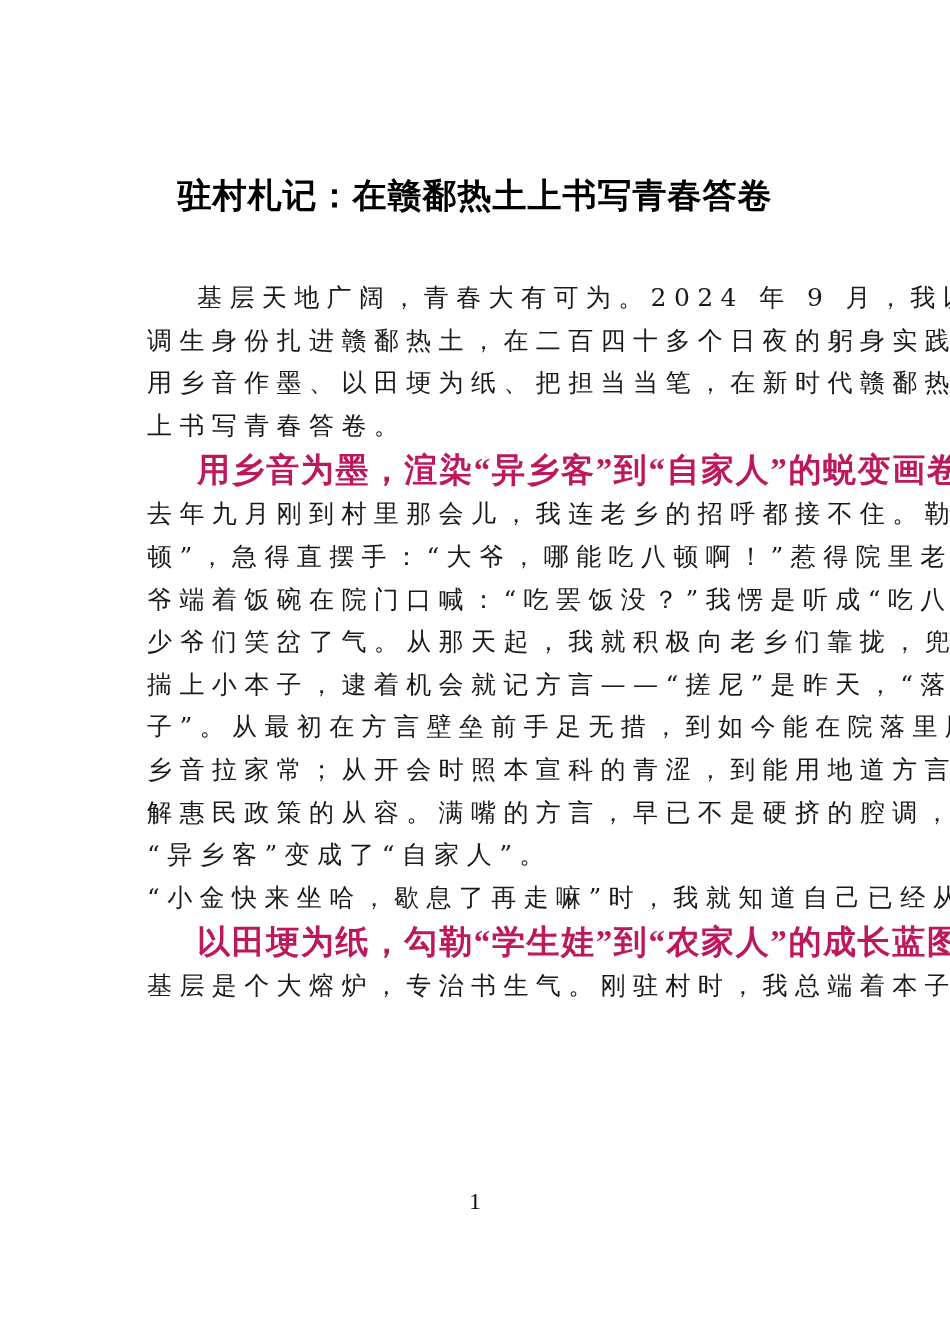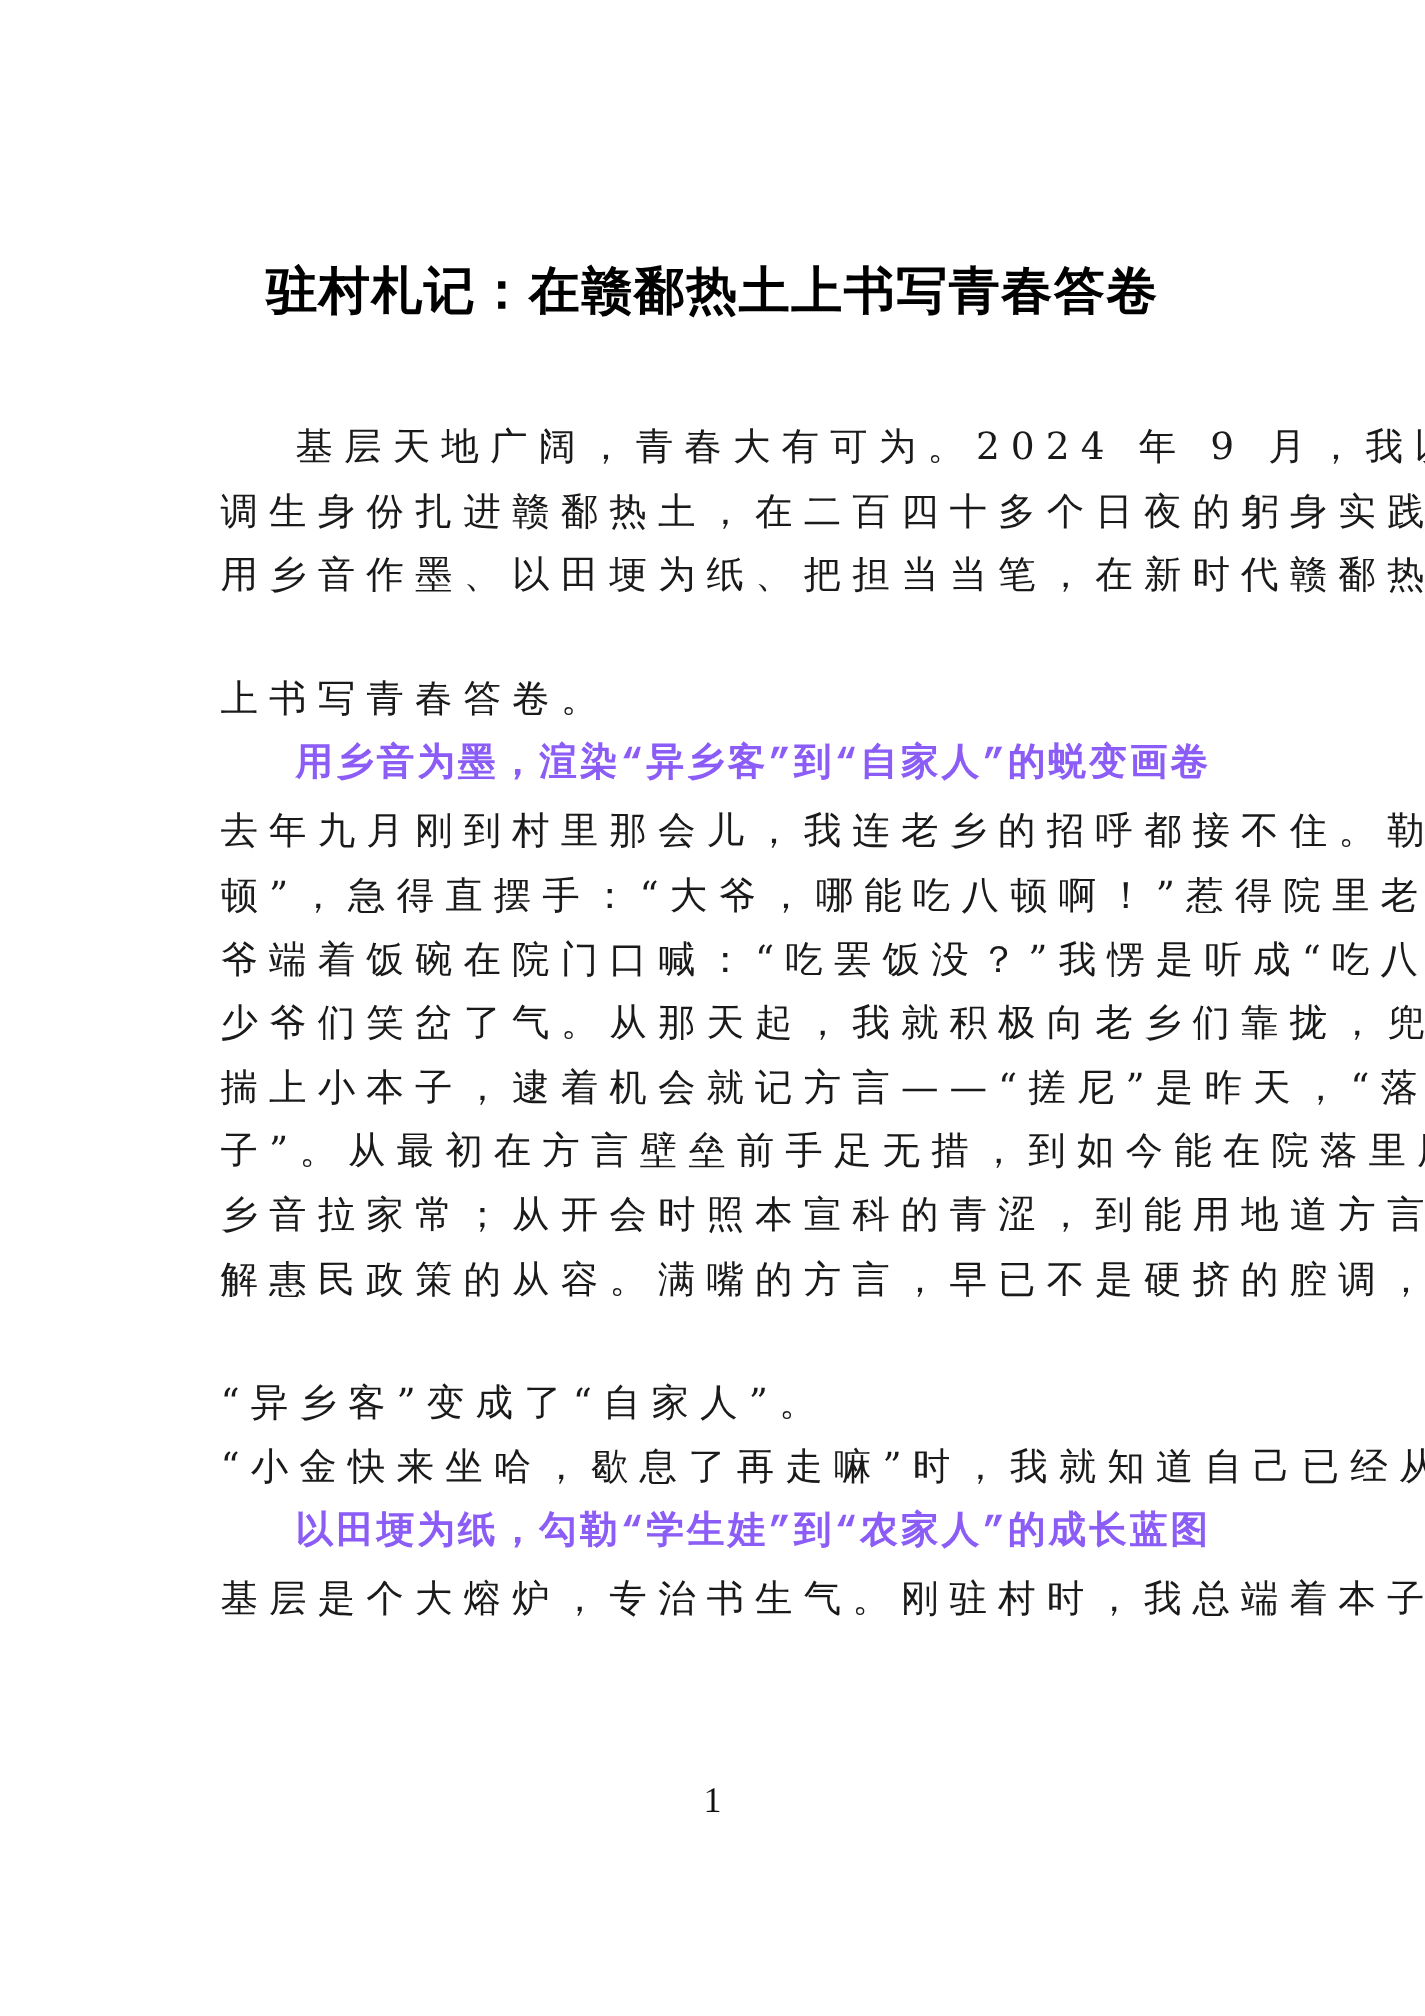--- a/index.html
+++ b/index.html
@@ -1,29 +1,29 @@
 <!DOCTYPE html>
 <html><head>
 <meta charset="utf-8">
 <style>
   html, body { margin: 0; padding: 0; background: #ffffff; }
   body { width: 950px; height: 1344px; position: relative; overflow: hidden;
          font-family: "DejaVu Serif", "Liberation Serif", serif; color: #111; }
   .page { position: absolute; left: 0; top: 0; width: 950px; height: 1344px; background: #fff; }
   .title { position: absolute; left: 0; width: 950px; top: 172px; text-align: center;
-           font-family: Liberation Serif, serif; font-weight: bold;
+           font-family: Liberation Sans, sans-serif; font-weight: bold;
            font-size: 34px; letter-spacing: 1px; color: #000; line-height: 46px; }
   .body { position: absolute; left: 147px; width: 660px; top: 277px; }
   .line { display: block; height: 42.6px; line-height: 42.6px; white-space: nowrap;
           font-size: 25px; letter-spacing: 7.4px; text-align: justify; text-align-last: justify;
           color: #1a1a1a; overflow: visible; }
-  .line.last { text-align-last: left; margin-top: 40px; }
+  .line.last { text-align-last: left; }
   .line.indent { padding-left: 50px; }
-  .line.heading { font-family: Liberation Mono, monospace; font-weight: bold;
-                  color: #8b5cf6; letter-spacing: 1.6px; font-size: 25px; height: 46px; line-height: 46px; }
+  .line.heading { font-family: Liberation Serif, serif; font-weight: bold;
+                  color: #be185d; letter-spacing: 1.6px; font-size: 33px; height: 46px; line-height: 46px; }
   .page-number { position: absolute; left: 0; width: 950px; top: 1188px; text-align: center;
                  font-family: "Liberation Serif", "DejaVu Serif", serif; font-size: 24px; color: #111; }
 </style>
 </head>
 <body>
 
 <div class="page">
   <div class="title">驻村札记：在赣鄱热土上书写青春答卷</div>
 
   <div class="body">

